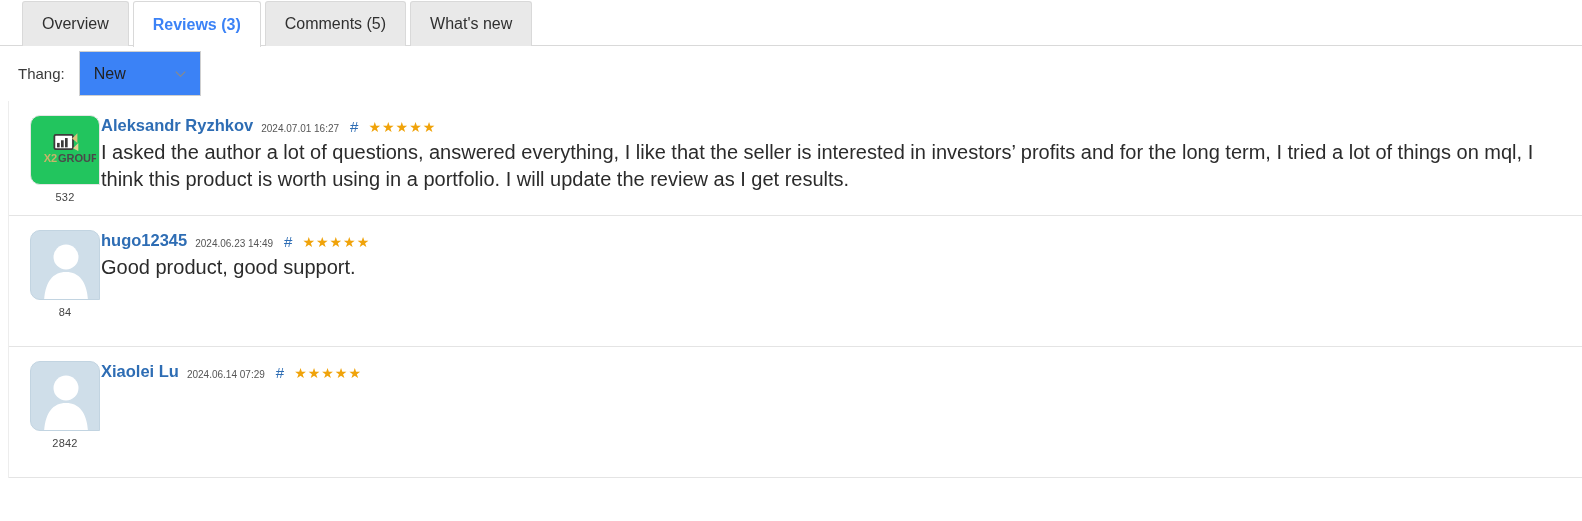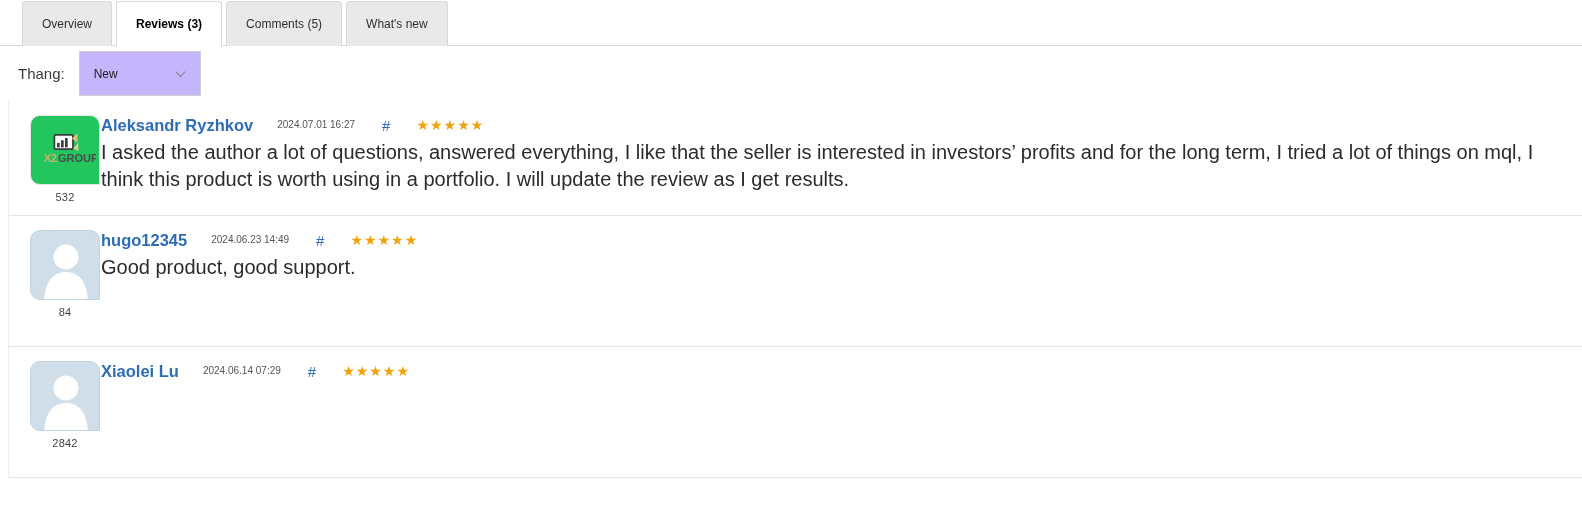--- a/index.html
+++ b/index.html
@@ -34,64 +34,64 @@
     height: 1px;
     background: #d9d9d9;
   }
   .tab {
     position: relative;
     z-index: 2;
     height: 32px;
     line-height: 32px;
     padding: 6px 19px;
     margin-right: 4px;
-    font-size: 12px;
+    font-size: 16px;
     color: #303030;
     background: #e9e9e9;
     border: 1px solid #d9d9d9;
     border-bottom: none;
     border-radius: 3px 3px 0 0;
     box-sizing: content-box;
     white-space: nowrap;
     cursor: pointer;
     user-select: none;
   }
   .tab.active {
     background: #ffffff;
     font-weight: bold;
     height: 33px;
     line-height: 33px;
     margin-bottom: -1px;
-    color: #000000;
+    color: #3b82f6;
   }
 
   
   .filterrow {
     height: 55px;
     display: flex;
     align-items: center;
     padding-left: 18px;
     box-sizing: border-box;
   }
   .filter-label {
     font-size: 15px;
     color: #3a3a3a;
     margin-right: 14px;
   }
   .select-box {
     position: relative;
     width: 122px;
     height: 45px;
     border: 1px solid #cfcfcf;
-    background: #c4b5fd;
+    background: #3b82f6;
     display: flex;
     align-items: center;
     padding-left: 14px;
     box-sizing: border-box;
-    font-size: 12px;
+    font-size: 16px;
     color: #222;
     cursor: pointer;
   }
   .select-box .chev {
     position: absolute;
     right: 12px;
     top: 50%;
     transform: translateY(-50%);
     width: 15px;
     height: 15px;
@@ -154,22 +154,22 @@
     letter-spacing: .2px;
   }
 
   .body-col {
     flex: 1;
     padding-right: 14px;
     min-width: 0;
   }
   .meta {
     display: flex;
-    align-items: center;
-    gap: 24px;
+    align-items: flex-end;
+    gap: 8px;
     line-height: 1;
     margin-top: 2px;
     margin-bottom: 5px;
     flex-wrap: nowrap;
   }
   .author {
     font-size: 16.5px;
     font-weight: bold;
     color: #2e6db4;
     cursor: pointer;

